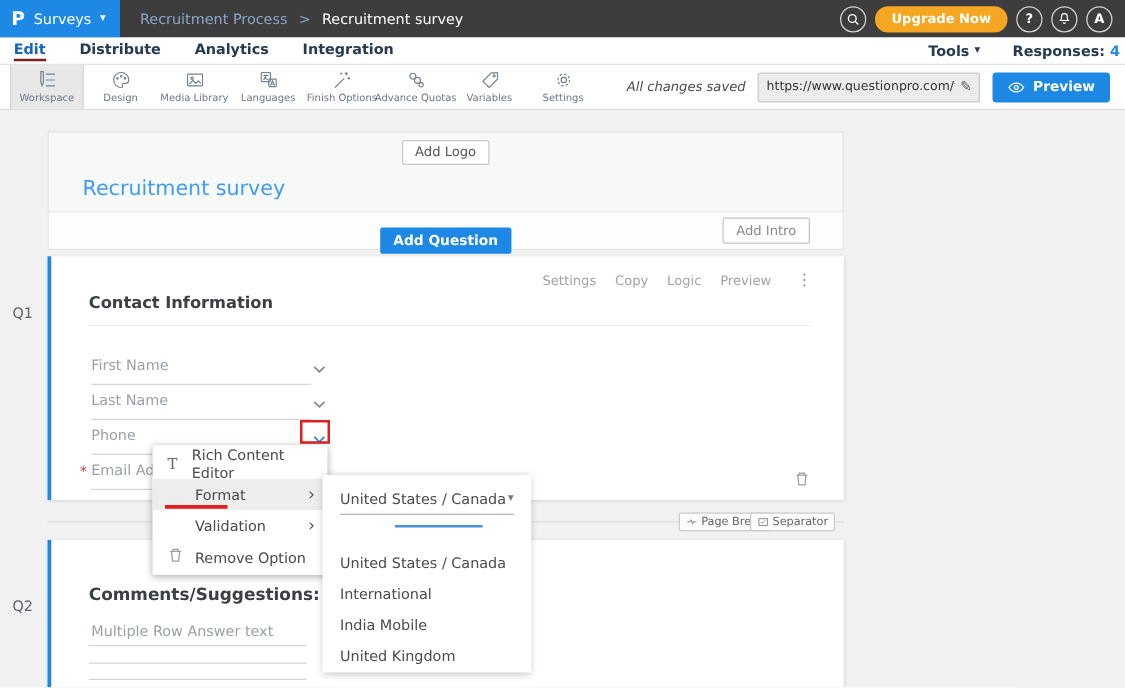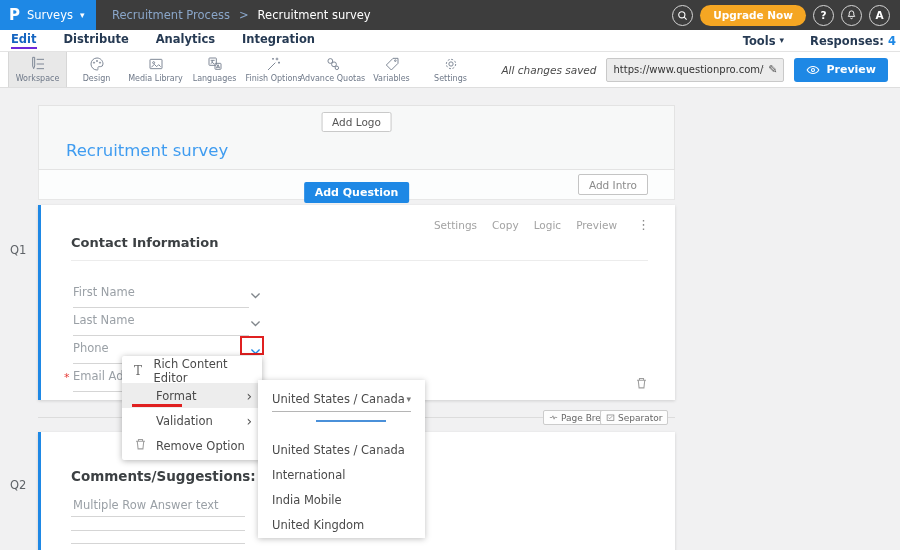--- a/index.html
+++ b/index.html
@@ -17,21 +17,21 @@
   .crumb-parent, .crumb-sep { color:#8aa6c9; }
   .crumb-current { color:#fff; }
   .topbar-right { margin-left:auto; display:flex; align-items:center; gap:7px; padding-right:10px; }
   .circle-btn { width:21px; height:21px; border-radius:50%; border:1.5px solid #d6d6d6; color:#fff; display:flex; align-items:center; justify-content:center; font-size:10.5px; font-weight:bold; cursor:pointer; }
   .upgrade-btn { height:21px; border-radius:11px; background:#f5a623; color:#fff; font-size:10.5px; font-weight:bold; display:flex; align-items:center; padding:0 13px; cursor:pointer; }
 
   
   .navbar { position:absolute; top:30px; left:0; width:900px; height:22px; background:#fff; border-bottom:1px solid #e3e3e3; display:flex; align-items:center; }
   .nav-tabs { display:flex; gap:27px; padding-left:11px; }
   .nav-tab { font-size:11.5px; font-weight:bold; color:#263a53; cursor:pointer; padding-bottom:1px; }
-  .nav-tab.active { color:#1565c0; border-bottom:2px solid #6d28d9; }
+  .nav-tab.active { color:#1565c0; border-bottom:2px solid #7f1d1d; }
   .nav-right { margin-left:auto; display:flex; align-items:center; gap:26px; padding-right:4px; }
   .tools-trigger { font-size:11.5px; font-weight:bold; color:#263a53; cursor:pointer; display:flex; gap:4px; align-items:center; }
   .tools-trigger .caret { color:#263a53; }
   .responses { font-size:11.5px; font-weight:bold; color:#263a53; display:flex; gap:4px;align-items:flex-end; }
   .responses .count { color:#1e88e5; }
 
   
   .toolbar { position:absolute; top:52px; left:0; width:900px; height:36px; background:#fff; border-bottom:1px solid #dedede; display:flex; align-items:stretch; }
   .tool-item { width:59px; display:flex; flex-direction:column; align-items:center; justify-content:center; gap:2px; color:#76markdown8090; cursor:pointer; }
   .tool-item { color:#76808f; }

